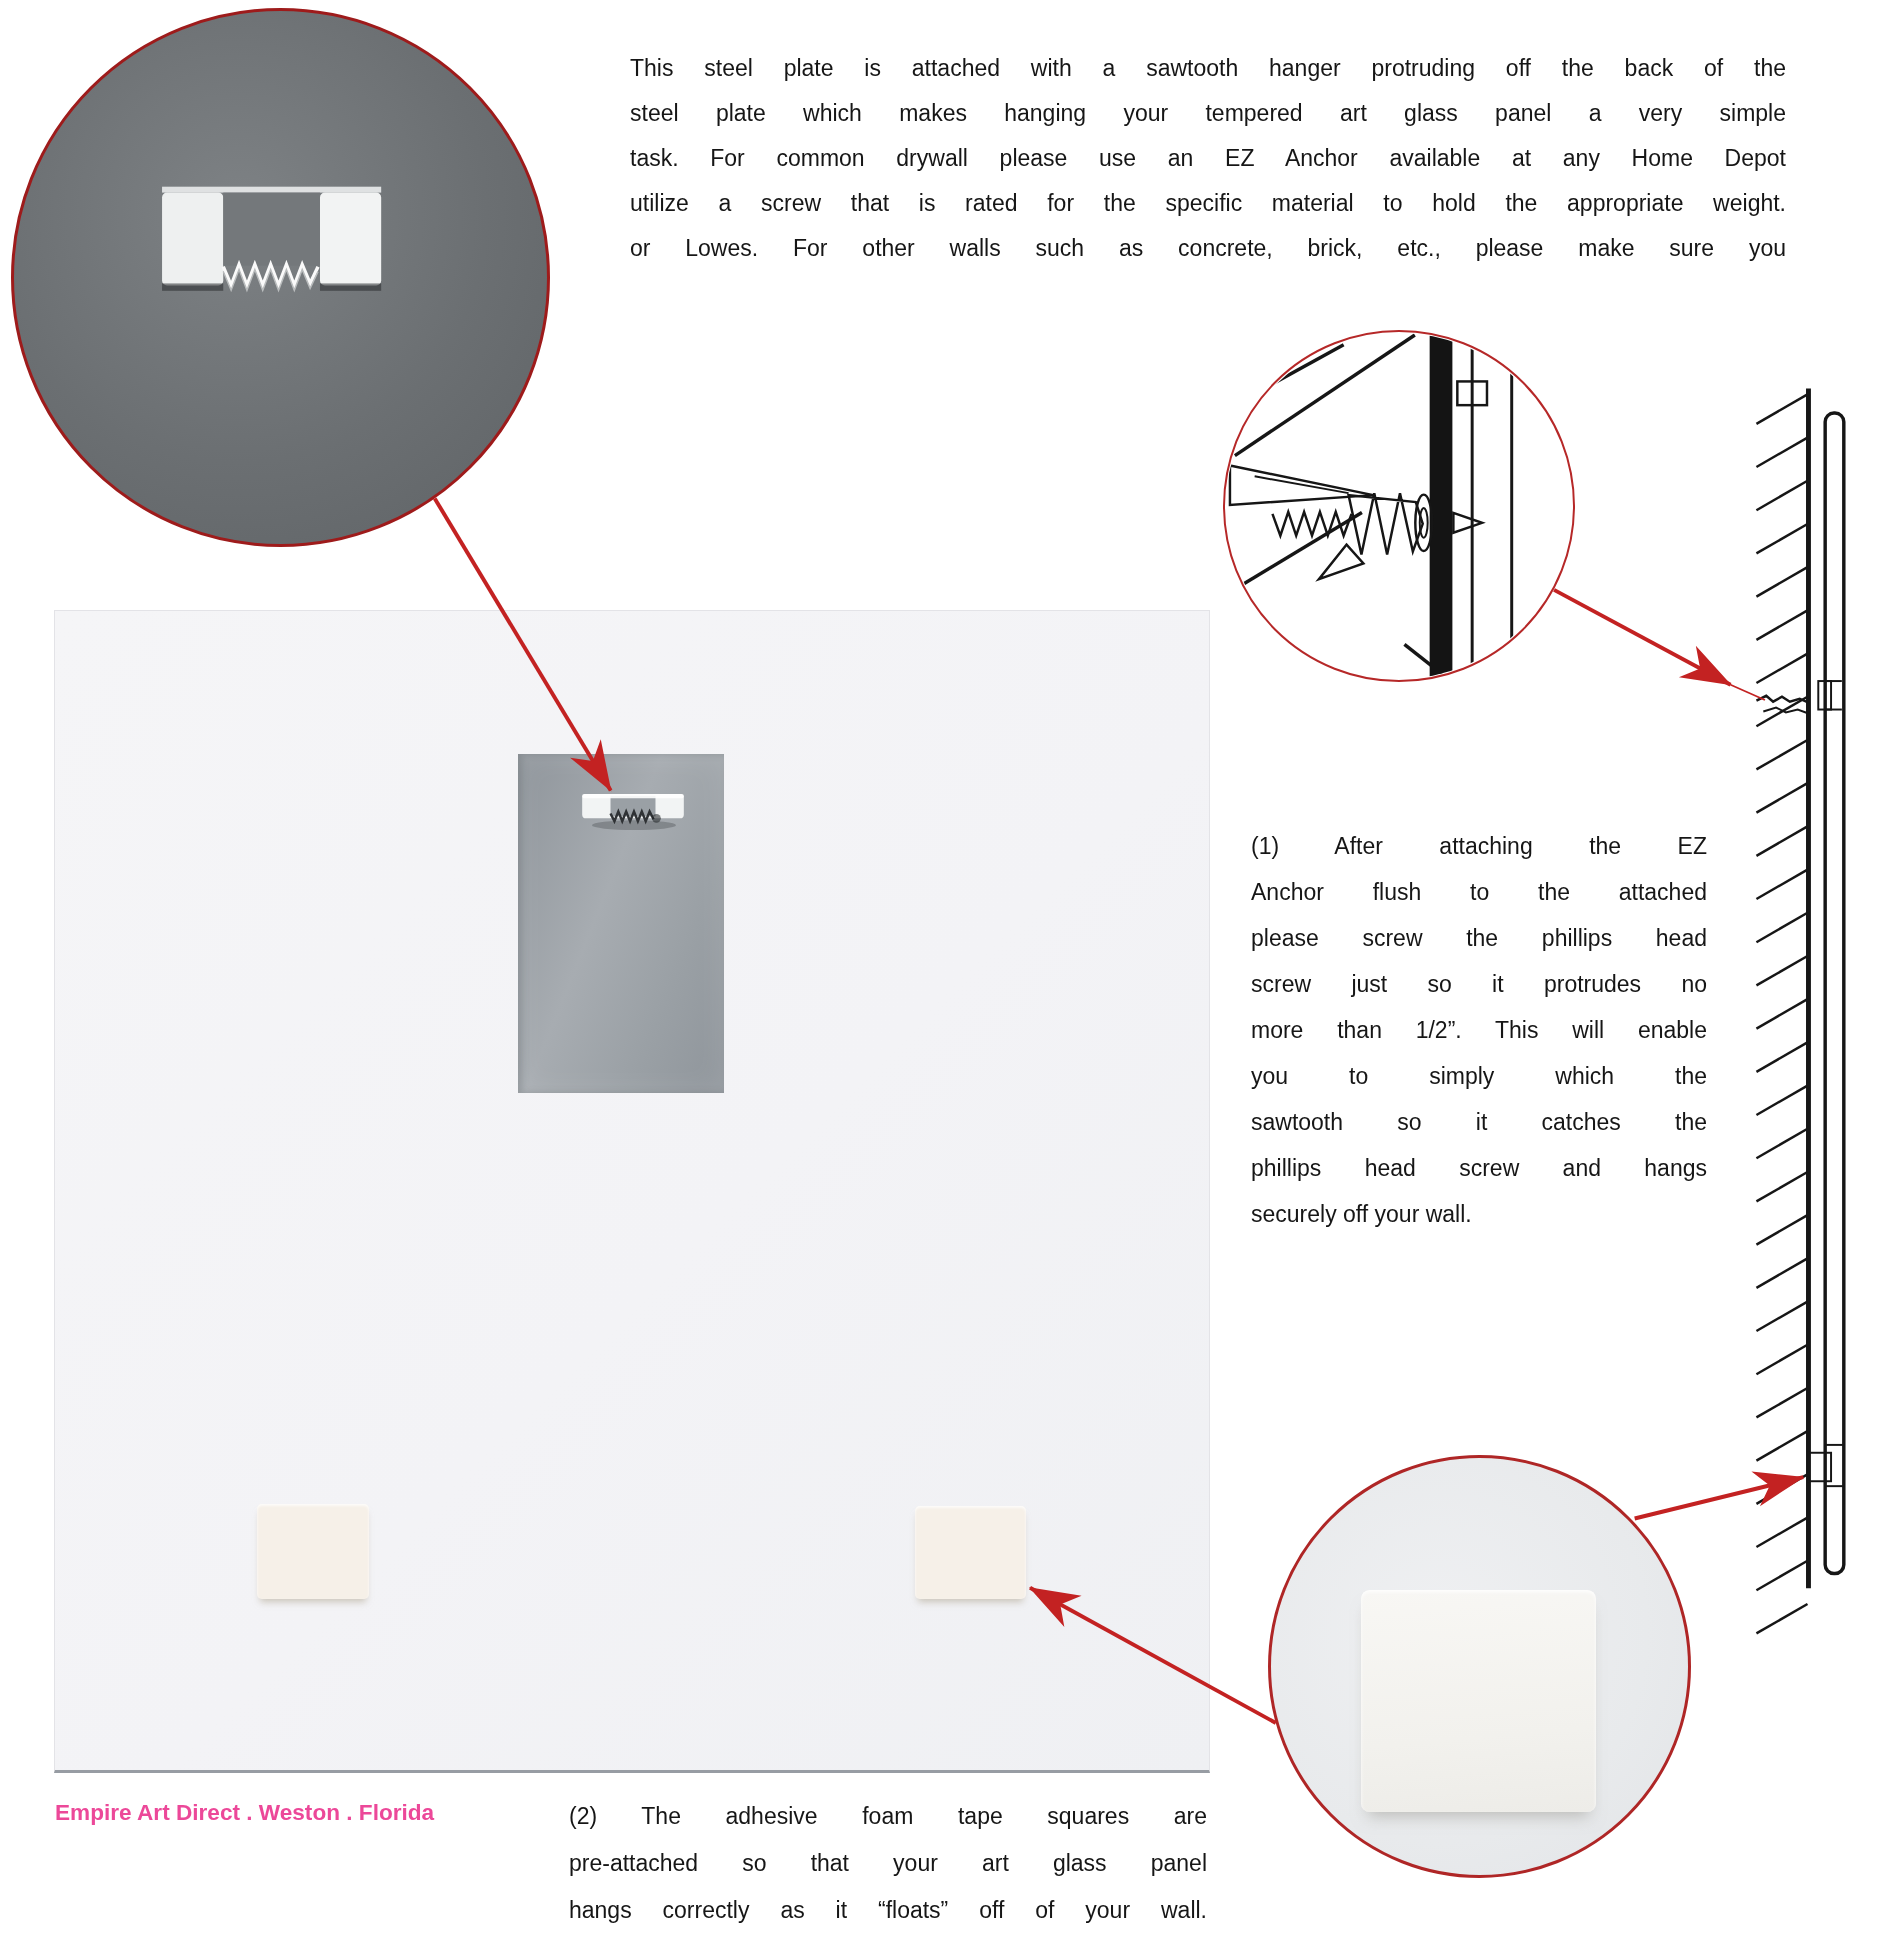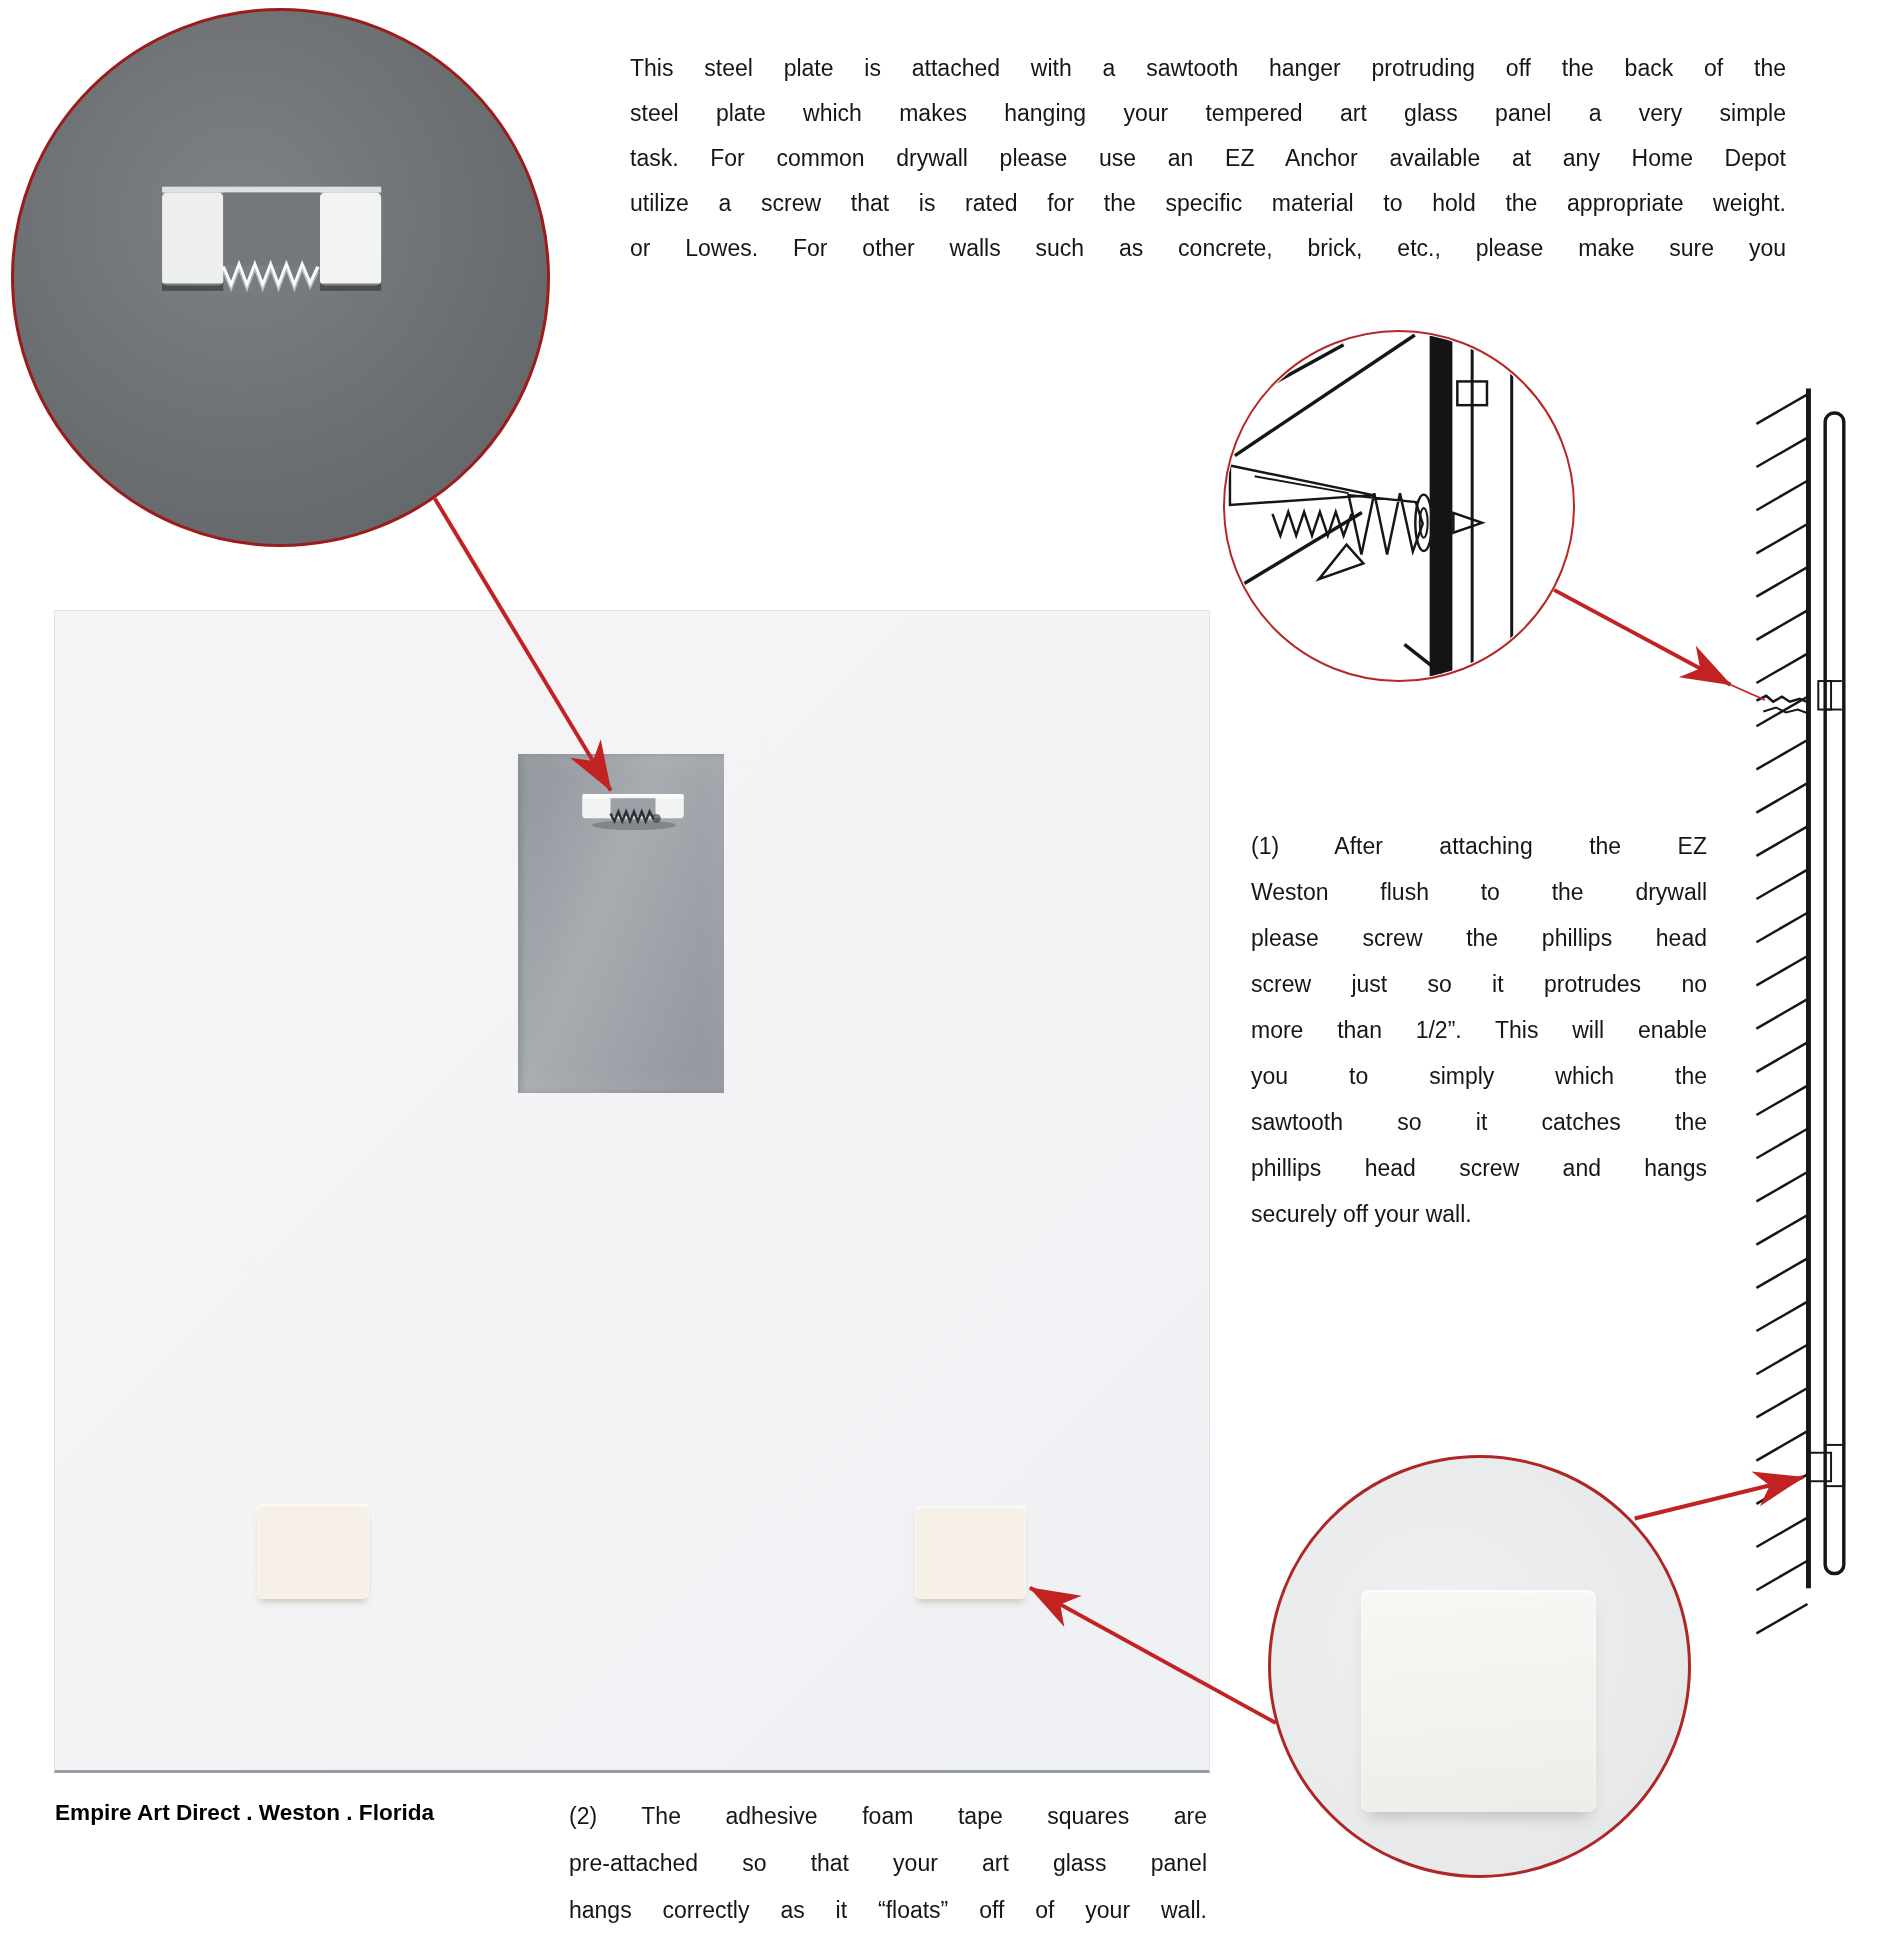--- a/index.html
+++ b/index.html
@@ -6,21 +6,21 @@
   body{font-family:"Liberation Sans","DejaVu Sans",sans-serif;}
   #canvas{position:relative;width:1888px;height:1955px;background:#ffffff;overflow:hidden;}
 
   
   .textblock{position:absolute;font-weight:normal;color:#161616;z-index:20;}
   .tline{text-align:justify;text-align-last:justify;text-justify:inter-word;white-space:normal;}
   .tline.last-left{text-align-last:left;}
   .intro{left:630px;top:46px;width:1156px;font-size:23px;line-height:45px;}
   .step1{left:1251px;top:823px;width:456px;font-size:23px;line-height:46px;}
   .step2{left:569px;top:1793px;width:638px;font-size:23px;line-height:47px;}
-  .brand{position:absolute;left:55px;top:1799px;width:497px;font-size:22.6px;line-height:27.5px;font-weight:bold;color:#000000;z-index:20;}
+  .brand{position:absolute;left:55px;top:1799px;width:497px;font-size:22.6px;line-height:27.5px;font-weight:bold;color:#ec4899;z-index:20;}
 
   
   .panel{position:absolute;left:54px;top:610px;width:1156px;height:1163px;z-index:5;box-sizing:border-box;
          background:linear-gradient(135deg,#f5f5f7 0%,#f3f3f6 55%,#eff0f3 100%);
          border:1px solid #e3e3e7;border-bottom:3.4px solid #979ca3;}
   .plate{position:absolute;left:463px;top:143px;width:206px;height:339px;
          background:linear-gradient(112deg,#8f959b 0%,#a7acb1 42%,#9aa0a5 72%,#8f959b 100%);
          box-shadow:inset 0 0 29.5px rgba(255,255,255,0.14), inset 3.9px 0 7.9px rgba(70,75,80,0.28);}
   .mini-bracket{position:absolute;left:61px;top:36px;width:108px;height:43px;}
   .foam{position:absolute;border-radius:4.9px;background:var(--foam-tape);
@@ -179,21 +179,21 @@
 
   <div class="textblock intro">
       <div class="tline">This steel plate is attached with a sawtooth hanger protruding off the back of the</div>
       <div class="tline">steel plate which makes hanging your tempered art glass panel a very simple</div>
       <div class="tline">task. For common drywall please use an EZ Anchor available at any Home Depot</div>
       <div class="tline">utilize a screw that is rated for the specific material to hold the appropriate weight.</div>
       <div class="tline">or Lowes. For other walls such as concrete, brick, etc., please make sure you</div>
     </div>
   <div class="textblock step1">
       <div class="tline">(1) After attaching the EZ</div>
-      <div class="tline">Weston flush to the drywall</div>
+      <div class="tline">Anchor flush to the attached</div>
       <div class="tline">please screw the phillips head</div>
       <div class="tline">screw just so it protrudes no</div>
       <div class="tline">more than 1/2”. This will enable</div>
       <div class="tline">you to simply which the</div>
       <div class="tline">sawtooth so it catches the</div>
       <div class="tline">phillips head screw and hangs</div>
       <div class="tline last-left">securely off your wall.</div>
     </div>
   <div class="textblock step2">
       <div class="tline">(2) The adhesive foam tape squares are</div>

